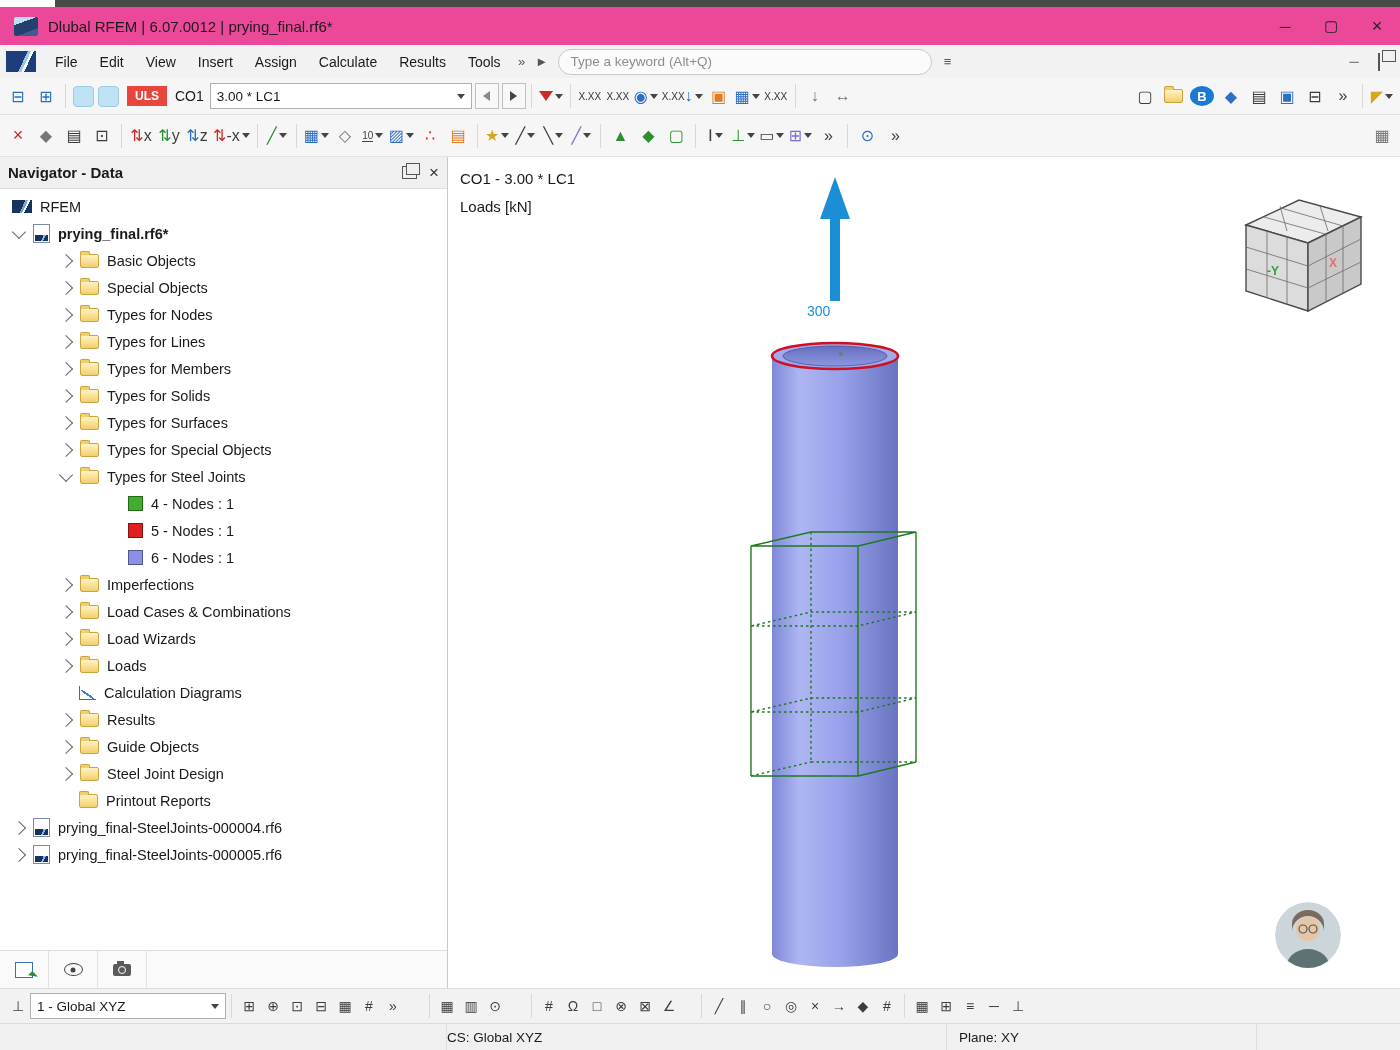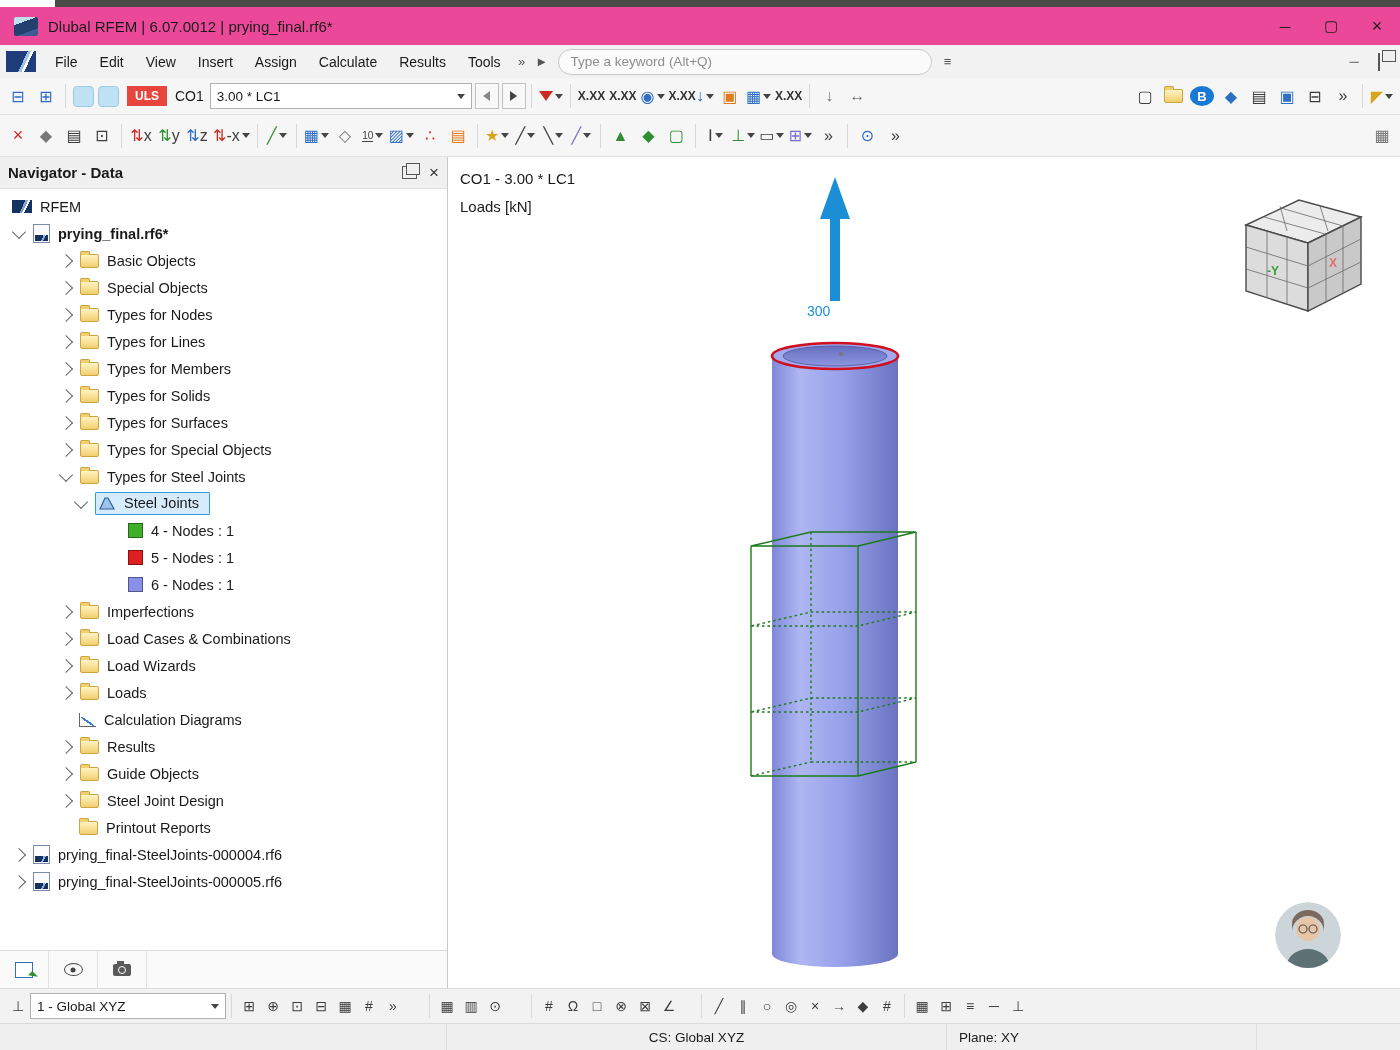--- a/index.html
+++ b/index.html
@@ -32,21 +32,21 @@
            border-bottom:1px solid #e2e2e2;padding:0 4px;box-sizing:border-box;}
   #toolbar1{top:78px;height:37px;}
   #toolbar2{top:115px;height:42px;}
   .tb-icon{min-width:24px;height:26px;display:flex;align-items:center;justify-content:center;
            font-size:16px;color:#3d3d3d;border-radius:3px;padding:0 2px;}
   .tb-sep{width:1px;height:24px;background:#d8d8d8;margin:0 5px;flex:0 0 1px;}
   .caret{width:0;height:0;border-left:4px solid transparent;border-right:4px solid transparent;
          border-top:5px solid #444;margin-left:2px;}
   .c-blue{color:#2e6fc4;} .c-red{color:#cc2a22;} .c-green{color:#2f8f2f;}
   .c-orange{color:#e07b20;} .c-yellow{color:#d8a51f;} .c-purple{color:#7a6fd0;} .c-gray{color:#777;}
-  .xxx{font-size:12px;font-weight:bold;letter-spacing:0;color:#333;}
+  .xxx{font-size:10px;font-weight:normal;letter-spacing:0;color:#333;}
   .swatch{width:19px;height:19px;background:#bfe3f5;border:1px solid #9ccbe4;border-radius:4px;margin:0 2px;}
   .uls{background:#e8453c;color:#fff;font-weight:bold;font-size:12px;padding:3px 8px;margin:0 6px;}
   .co-label{font-size:14px;margin:0 6px 0 2px;}
   .combo{height:24px;background:#fff;border:1px solid #b0b0b0;display:flex;align-items:center;
          padding:0 6px;font-size:13.5px;}
   .combo .cv{flex:1;white-space:nowrap;overflow:hidden;}
   .nav-btn{width:22px;height:24px;border:1px solid #c0c0c0;background:#f8f8f8;display:flex;
            align-items:center;justify-content:center;margin-left:3px;}
   .tri-l{width:0;height:0;border-top:5px solid transparent;border-bottom:5px solid transparent;
          border-right:7px solid #888;}
@@ -314,29 +314,20 @@
         <span class="chev r"></span>
         <span class="folder-ico ico-gap"></span>
         <span>Types for Special Objects</span>
       </div>
       <div class="trow lvl2">
         <span class="chev d"></span>
         <span class="folder-ico ico-gap"></span>
         <span>Types for Steel Joints</span>
       </div>
 
-      <div class="trow lvl3">
-        <span class="chev d"></span>
-        <span class="sel-wrap">
-          <svg width="17" height="14" class="ico-gap">
-            <path d="M1 13 L6 2 L9 2 L15 13 Z" fill="#9fc4ea" stroke="#2b5fa8" stroke-width="1.2"></path>
-          </svg>
-          <span>Steel Joints</span>
-        </span>
-      </div>
       <div class="trow lvl4">
         <span class="nsq ico-gap" style="background: rgb(63, 174, 42);"></span>
         <span>4 - Nodes : 1</span>
       </div>
       <div class="trow lvl4">
         <span class="nsq ico-gap" style="background: rgb(224, 32, 32);"></span>
         <span>5 - Nodes : 1</span>
       </div>
       <div class="trow lvl4">
         <span class="nsq ico-gap" style="background: rgb(136, 144, 232);"></span>
@@ -538,20 +529,20 @@
   <span class="tb-sep"></span>
   <span class="bb-icon">▦</span>
   <span class="bb-icon">⊞</span>
   <span class="bb-icon">≡</span>
   <span class="bb-icon">─</span>
   <span class="bb-icon c-blue">⊥</span>
 </div>
 
 <div id="statusbar">
   <div class="sb-seg" style="width:447px;"></div>
-  <div class="sb-seg" style="width:500px;justify-content:center;">
+  <div class="sb-seg" style="width:500px;">
     <span>CS: Global XYZ</span>
   </div>
   <div class="sb-seg" style="width:310px;padding-left:12px;">
     <span>Plane: XY</span>
   </div>
   <div class="sb-seg" style="flex:1;border-right:none;"></div>
 </div>
 
 </body></html>

